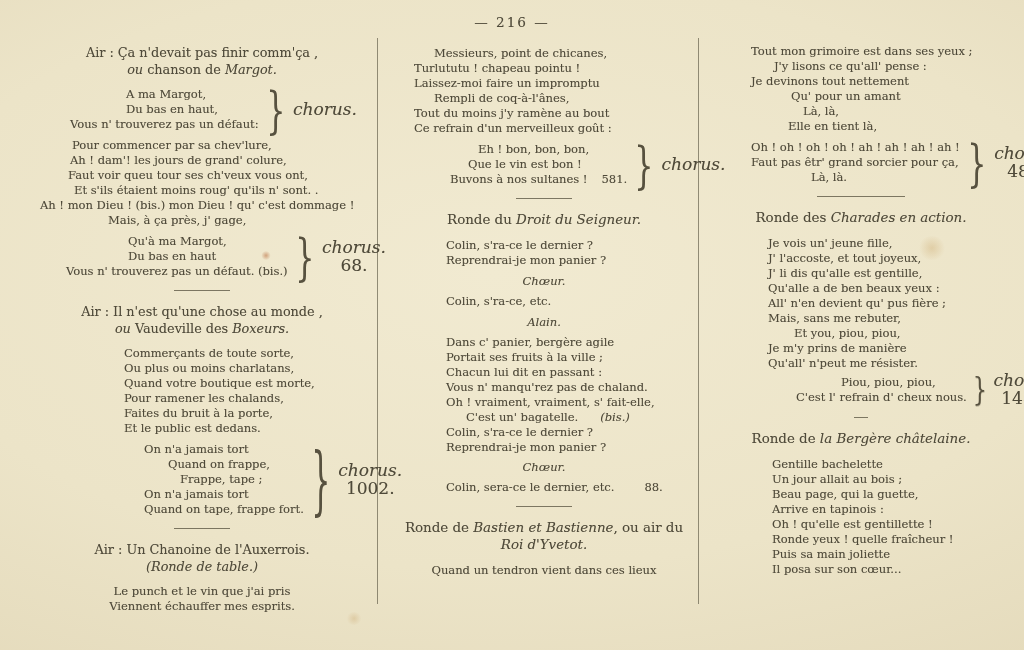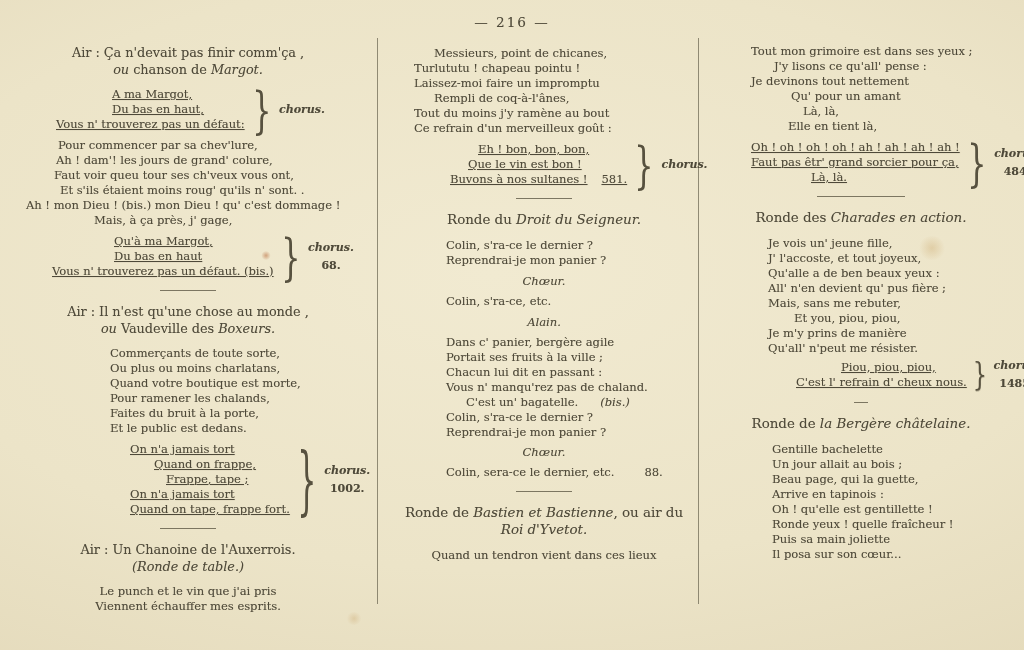--- a/index.html
+++ b/index.html
@@ -10,42 +10,42 @@
           #f1ead1 0%, #ece4c8 48%, #e4dabb 80%, #d7cca8 100%);
         color:#4e4939;
         text-shadow:0.2px 0.2px 0.3px rgba(78,72,56,0.30);}
   .page-number{position:absolute;top:14px;left:0;width:100%;
         text-align:center;font-size:13.5px;letter-spacing:2px;}
   .vrule{position:absolute;top:38px;height:566px;width:1px;
         background:rgba(86,80,62,0.62);}
   .vrule-1{left:377px;}
   .vrule-2{left:698px;}
   .col{position:absolute;font-size:11.5px;line-height:15px;}
-  .col1{left:22px;top:44px;width:332px;}
+  .col1{left:36px;top:44px;width:332px;}
   .col2{left:398px;top:46px;width:292px;}
   .col3{left:706px;top:44px;width:310px;}
   .line{white-space:nowrap;}
   .verse{margin-bottom:6px;}
   .air-title{text-align:center;font-size:12.8px;line-height:17px;margin:0 0 9px;}
   .ronde-title{text-align:center;font-size:13.4px;line-height:17px;margin:6px 0 10px;}
   .it{font-style:italic;}
   .center{text-align:center;white-space:normal;}
   .speaker{text-align:center;font-style:italic;margin:5px 0;}
   .divider{border-top:1px solid rgba(86,80,62,0.75);width:56px;margin:11px auto 12px;height:0;}
   .divider.wide{width:88px;}
   .divider.tiny{width:14px;}
   .chorus-group{display:flex;align-items:center;margin:2px 0 6px;}
-  .cg-lines{flex:0 0 auto;text-decoration:underline;}
+  .cg-lines{flex:0 0 auto;}
   .brace{flex:0 0 auto;font-family:"DejaVu Serif",serif;line-height:1;
          color:#57513f;margin:0 2px 0 4px;display:inline-block;}
   .b3{font-size:40px;transform:scale(0.75,1.25);}
   .b5{font-size:40px;transform:scale(0.75,1.85);}
   .b2{font-size:28px;transform:scale(0.8,1.15);}
   .cg-side{flex:0 0 auto;display:flex;flex-direction:column;align-items:center;
-           justify-content:center;font-size:11px;gap:3px;margin-left:3px;font-weight:bold;}
+           justify-content:center;font-size:17px;gap:3px;margin-left:3px;}
   .chorus-label{font-style:italic;}
   .song-num{font-style:normal;}
   .numline{display:flex;align-items:flex-start;}
   .numline .song-num{margin-left:30px;}
   .inline-num{margin-left:14px;}
   .note{font-style:italic;margin-left:22px;}
   .stain{position:absolute;border-radius:50%;pointer-events:none;}
   .stain1{left:261px;top:251px;width:10px;height:9px;
           background:radial-gradient(circle,rgba(184,106,58,.55),rgba(184,106,58,0) 70%);}
   .stain2{left:918px;top:236px;width:28px;height:24px;
@@ -185,20 +185,21 @@
       <div class="line">Colin, s'ra-ce, etc.</div>
     </div>
 
     <div class="speaker">Alain.</div>
 
     <div class="verse" style="padding-left:48px;margin-bottom:0;">
       <div class="line">Dans c' panier, bergère agile</div>
       <div class="line">Portait ses fruits à la ville ;</div>
       <div class="line">Chacun lui dit en passant :</div>
       <div class="line">Vous n' manqu'rez pas de chaland.</div>
+      <div class="line">Oh ! vraiment, vraiment, s' fait-elle,</div>
       <div class="line" style="margin-left:20px"><span>C'est un' bagatelle.</span><span class="note">(bis.)</span></div>
       <div class="line">Colin, s'ra-ce le dernier ?</div>
       <div class="line">Reprendrai-je mon panier ?</div>
     </div>
 
     <div class="speaker">Chœur.</div>
 
     <div class="verse" style="padding-left:48px;">
       <div class="line numline">
           <span>Colin, sera-ce le dernier, etc.</span>
@@ -241,20 +242,21 @@
       </div>
     </div>
 
     <div class="divider wide"></div>
 
     <div class="ronde-title"><span>Ronde des </span><span class="it">Charades en action.</span></div>
 
     <div class="verse" style="padding-left:62px;margin-bottom:2px;">
       <div class="line">Je vois un' jeune fille,</div>
       <div class="line">J' l'accoste, et tout joyeux,</div>
+      <div class="line">J' li dis qu'alle est gentille,</div>
       <div class="line">Qu'alle a de ben beaux yeux :</div>
       <div class="line">All' n'en devient qu' pus fière ;</div>
       <div class="line">Mais, sans me rebuter,</div>
       <div class="line" style="margin-left:26px">Et you, piou, piou,</div>
       <div class="line">Je m'y prins de manière</div>
       <div class="line">Qu'all' n'peut me résister.</div>
     </div>
 
     <div class="chorus-group" style="margin-left:90px;">
       <div class="cg-lines">

